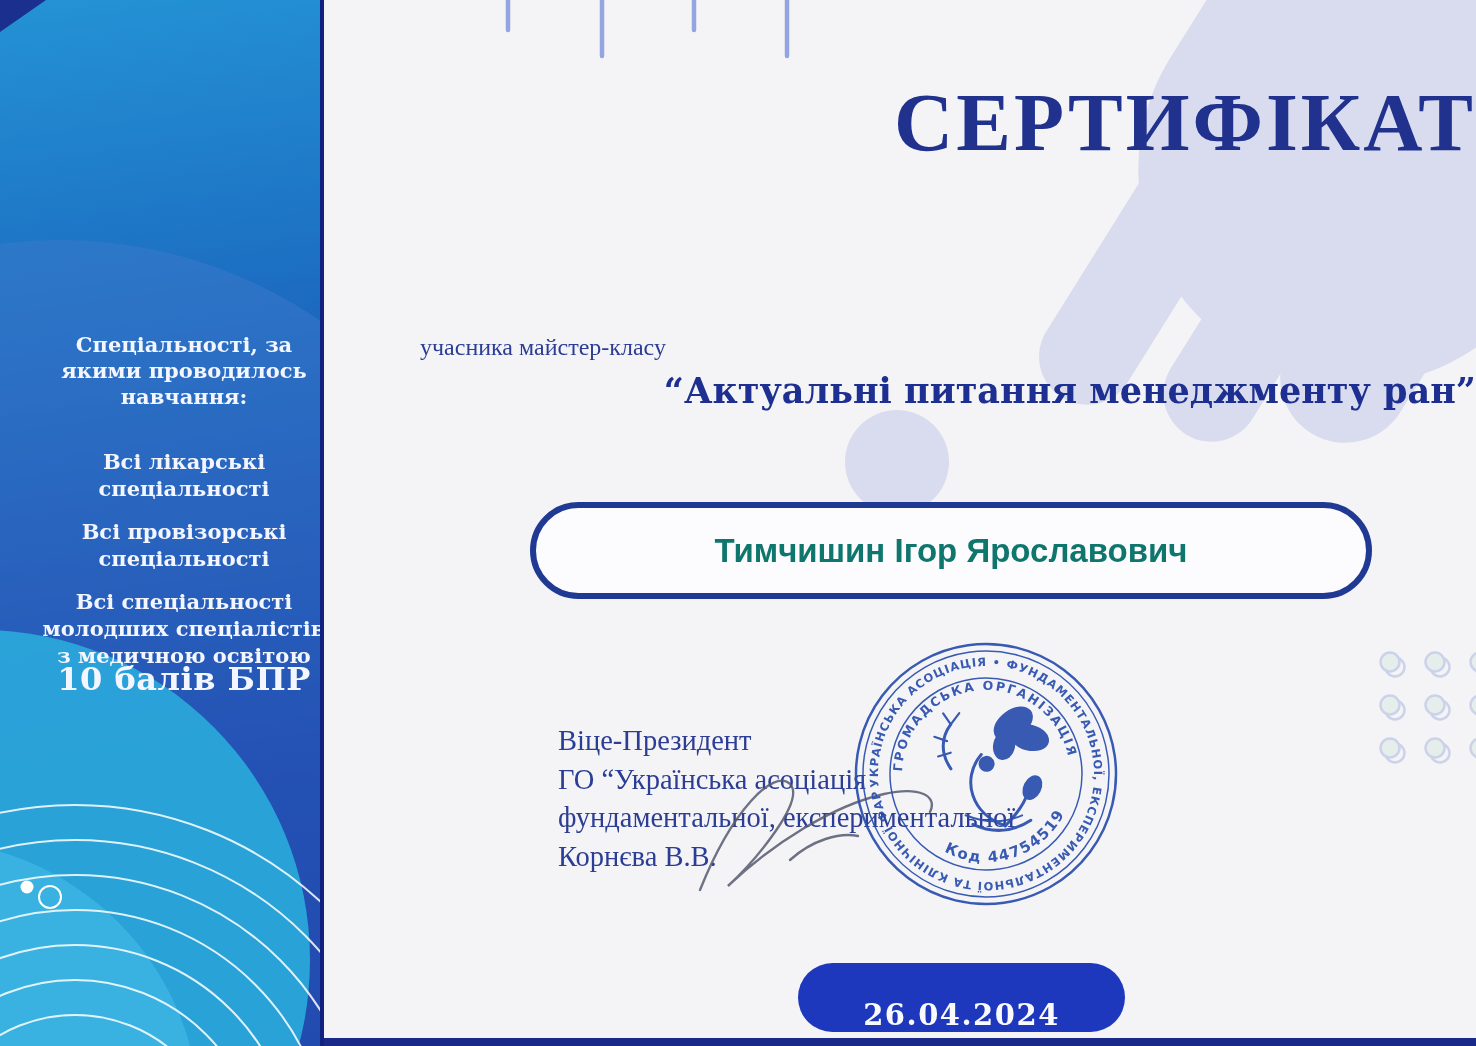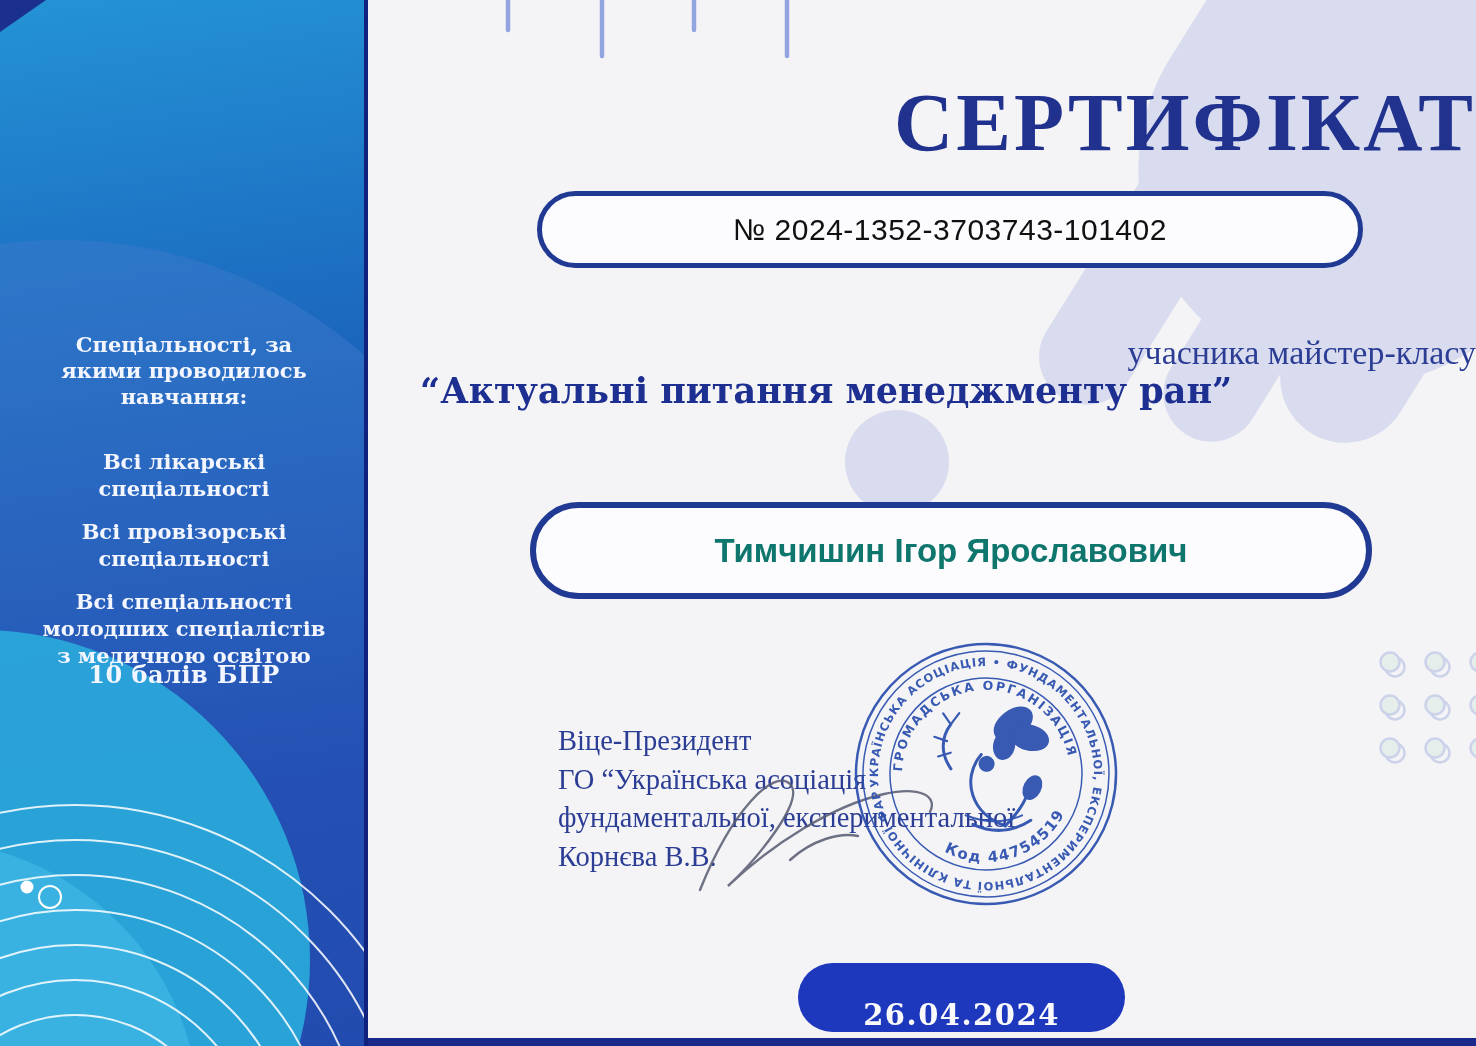--- a/index.html
+++ b/index.html
@@ -8,61 +8,61 @@
     position:relative; width:1476px; height:1046px;
     background:#f4f4f6; overflow:hidden;
     font-family:"Liberation Serif", serif;
   }
   
   #deco { position:absolute; inset:0; z-index:1; pointer-events:none; }
   
   .bottom-strip { position:absolute; left:0; right:0; bottom:0; height:8px; background:#19298a; z-index:3; }
   
   .sidebar {
-    position:absolute; left:0; top:0; width:368px; height:1046px; z-index:4;
+    position:absolute; left:0; top:0; width:324px; height:1046px; z-index:4;
     background:linear-gradient(172deg,#2493d5 0%,#1a63bc 38%,#0d2fa0 75%,#0a2697 100%);
     border-right:4px solid #11227e; overflow:hidden;
   }
   .sb-circle { position:absolute; border-radius:50%; }
   .sb-light  { left:-400px; top:240px; width:920px; height:920px; background:rgba(64,122,204,0.45); }
   .sb-cyan1  { left:-350px; top:630px; width:660px; height:660px; background:rgba(42,166,218,0.95); }
   .sb-cyan2  { left:-360px; top:840px; width:560px; height:560px; background:rgba(60,180,226,0.9); }
   .sb-rings  { position:absolute; left:0; top:0; }
   .sb-corner { position:absolute; left:0; top:0; width:0; height:0;
                border-top:32px solid #1a2f8e; border-right:46px solid transparent; }
   .sb-text {
     position:absolute; left:0; width:368px; color:#f3f6ff; text-align:center;
     font-family:"DejaVu Serif", serif; font-weight:bold;
   }
   .sb-heading { top:332px; font-size:21px; line-height:26px; }
   .sb-specs   { top:432px; font-size:21px; line-height:27px; }
   .sb-specs .spec-item { width:296px; margin:16px auto; }
-  .sb-points  { top:660px; font-size:24px; letter-spacing:0.5px; }
+  .sb-points  { top:660px; font-size:32px; letter-spacing:0.5px; }
   
   .main { position:absolute; left:372px; top:0; right:0; bottom:0; z-index:2; }
   .cert-title {
     position:absolute; left:36px; right:0; top:76px; text-align:right;
     font-family:"Liberation Serif", serif; font-weight:bold; font-size:82px;
     color:#20318e; letter-spacing:3px;
   }
   .pill-box {
     position:absolute; background:#fcfcfe; border:5px solid #203a94; border-radius:48px;
     display:flex; align-items:center; justify-content:center;
   }
   .number-box { left:165px; top:191px; width:826px; height:77px; border-radius:39px; }
   .number-text {
     font-family:"Liberation Sans","DejaVu Sans",sans-serif; font-size:30px; color:#101010;
     letter-spacing:0.5px;
   }
   .subtitle {
-    position:absolute; left:48px; right:0; top:334px; text-align:right;
-    font-size:34px; color:#2b3d94; font-family:"Liberation Serif", serif;
+    position:absolute; left:48px; right:0; top:334px; text-align:left;
+    font-size:24px; color:#2b3d94; font-family:"Liberation Serif", serif;
   }
   .course-title {
-    position:absolute; left:48px; right:0; top:370px; text-align:left;
+    position:absolute; left:48px; right:0; top:370px; text-align:right;
     font-family:"DejaVu Serif", serif; font-weight:bold; font-size:35px; color:#1d2f90;
   }
   .name-box { left:158px; top:502px; width:842px; height:97px; border-width:6px; border-radius:50px; }
   .name-text {
     font-family:"Liberation Sans","DejaVu Sans",sans-serif; font-weight:bold;
     font-size:33px; color:#0f766e;
   }
   .signature {
     position:absolute; left:186px; top:722px; font-size:28.5px; line-height:38.5px;
     color:#2b3d94; font-family:"Liberation Serif", serif;
@@ -160,23 +160,20 @@
       <div class="spec-item">Всі провізорські спеціальності</div>
       <div class="spec-item">Всі спеціальності молодших спеціалістів з медичною освітою</div>
     </div>
     <div class="sb-text sb-points">10 балів БПР</div>
   </div>
 
   <div class="main">
 
     <div class="cert-title">СЕРТИФІКАТ</div>
 
-    <div class="pill-box number-box">
-      <span class="number-text">№ 2024-1352-3703743-101402</span>
-    </div>
 
     <div class="subtitle">учасника майстер-класу</div>
     <div class="course-title">“Актуальні питання менеджменту ран”</div>
 
     <div class="pill-box name-box">
       <span class="name-text">Тимчишин Ігор Ярославович</span>
     </div>
 
     <div class="signature">
       <div>Віце-Президент</div>

